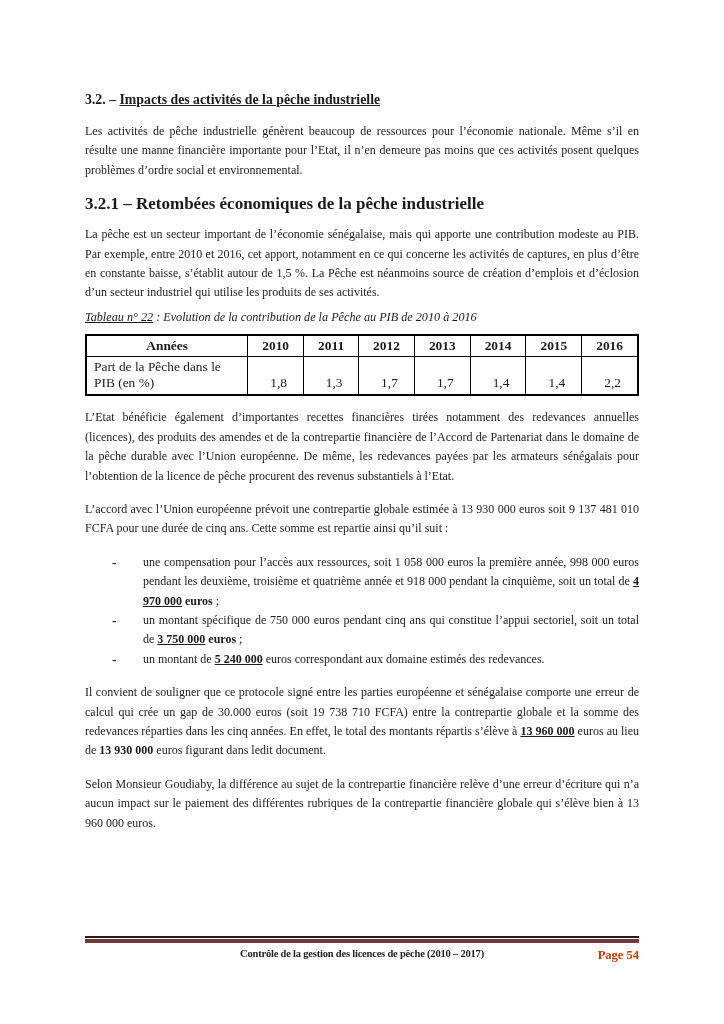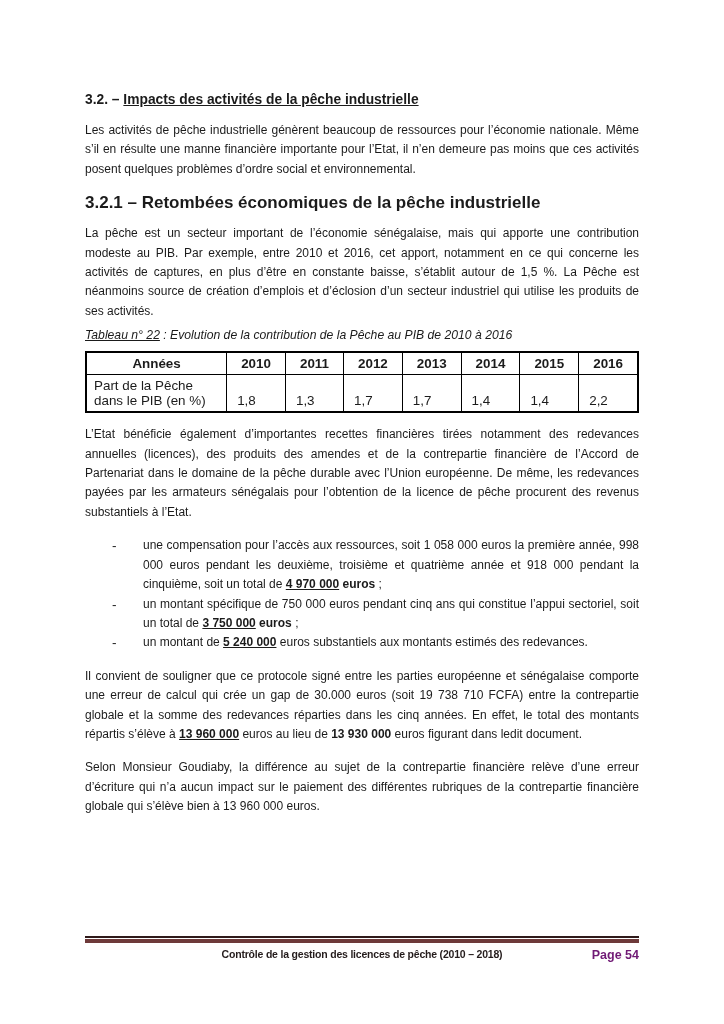--- a/index.html
+++ b/index.html
@@ -3,21 +3,21 @@
 <meta charset="utf-8">
 <style>
   * { margin: 0; padding: 0; box-sizing: border-box; }
   html, body { background: #888; }
   .page {
     position: relative;
     width: 724px;
     height: 1024px;
     margin: 0 auto;
     background: #ffffff;
-    font-family: Liberation Sans, sans-serif;
+    font-family: Liberation Serif, serif;
     color: #1b1b1b;
     overflow: hidden;
   }
   .content {
     position: absolute;
     left: 85px;
     top: 92px;
     width: 554px;
   }
   .para {
@@ -42,21 +42,21 @@
     margin-bottom: 12px;
   }
   table.pib th, table.pib td {
     border: 1px solid #000;
     font-size: 13.4px;
   }
   table.pib th { font-weight: bold; text-align: center; height: 22px; padding: 1px 14px; }
   table.pib td { height: 38px; vertical-align: bottom; padding: 2px 4px 3px 10px; }
   table.pib .col-label { width: 37%; }
   table.pib td.row-label { text-align: left; padding-left: 7px; }
-  table.pib td.val { text-align: left; }
+  table.pib td.val { text-align: center; }
   .bullets { margin: 14px 0 14px 27px; }
   .bullet { display: flex; }
   .bullet .marker { width: 31px; flex: 0 0 31px; font-size: 13.6px; line-height: 19.4px; }
   .bullet .btxt { flex: 1; }
   .bu { font-weight: bold; text-decoration: underline; }
   .b { font-weight: bold; }
   .footer {
     position: absolute;
     left: 85px;
     top: 936px;
@@ -77,21 +77,21 @@
     font-weight: bold;
     letter-spacing: -0.2px;
     color: #241c1c;
     transform: scaleY(1.05);
   }
   .footer-page {
     position: absolute;
     right: 0;
     font-size: 12.5px;
     font-weight: bold;
-    color: #701a75;
+    color: #c2410c;
   }
 </style>
 </head>
 <body>
 
 <div class="page">
   <div class="content">
 
     <div class="h1"><span>3.2. – </span><span class="u">Impacts des activités de la pêche industrielle</span></div>
 
@@ -123,43 +123,44 @@
         <td class="val">1,7</td>
         <td class="val">1,4</td>
         <td class="val">1,4</td>
         <td class="val">2,2</td>
       </tr>
     </tbody>
       </table>
 
     <p class="para mb">L’Etat bénéficie également d’importantes recettes financières tirées notamment des redevances annuelles (licences), des produits des amendes et de la contrepartie financière de l’Accord de Partenariat dans le domaine de la pêche durable avec l’Union européenne. De même, les redevances payées par les armateurs sénégalais pour l’obtention de la licence de pêche procurent des revenus substantiels à l’Etat.</p>
 
+    <p class="para">L’accord avec l’Union européenne prévoit une contrepartie globale estimée à 13 930 000 euros soit 9 137 481 010 FCFA pour une durée de cinq ans. Cette somme est repartie ainsi qu’il suit :</p>
 
     <div class="bullets">
       <div class="bullet">
         <span class="marker">-</span>
         <span class="btxt para"><span>une compensation pour l’accès aux ressources, soit 1 058 000 euros la première année, 998 000 euros pendant les deuxième, troisième et quatrième année et 918 000 pendant la cinquième, soit un total de </span><span class="bu">4 970 000</span><span class="b"> euros</span><span> ;</span></span>
       </div>
       <div class="bullet">
         <span class="marker">-</span>
         <span class="btxt para"><span>un montant spécifique de 750 000 euros pendant cinq ans qui constitue l’appui sectoriel, soit un total de </span><span class="bu">3 750 000</span><span class="b"> euros</span><span> ;</span></span>
       </div>
       <div class="bullet">
         <span class="marker">-</span>
-        <span class="btxt para"><span>un montant de </span><span class="bu">5 240 000</span><span class="b"></span><span> euros substantiels aux montants estimés des redevances.</span></span>
+        <span class="btxt para"><span>un montant de </span><span class="bu">5 240 000</span><span class="b"></span><span> euros correspondant aux domaine estimés des redevances.</span></span>
       </div>
     </div>
 
     <p class="para mb"><span>Il convient de souligner que ce protocole signé entre les parties européenne et sénégalaise comporte une erreur de calcul qui crée un gap de 30.000 euros (soit 19 738 710 FCFA) entre la contrepartie globale et la somme des redevances réparties dans les cinq années. En effet, le total des montants répartis s’élève à </span><span class="bu">13 960 000</span><span> euros au lieu de </span><span class="b">13 930 000</span><span> euros figurant dans ledit document.</span></p>
 
     <p class="para">Selon Monsieur Goudiaby, la différence au sujet de la contrepartie financière relève d’une erreur d’écriture qui n’a aucun impact sur le paiement des différentes rubriques de la contrepartie financière globale qui s’élève bien à 13 960 000 euros.</p>
 
   </div>
 
   <div class="footer">
     <div class="rule-thin"></div>
     <div class="rule-thick"></div>
     <div class="footer-row">
-      <span class="footer-title">Contrôle de la gestion des licences de pêche (2010 – 2018)</span>
+      <span class="footer-title">Contrôle de la gestion des licences de pêche (2010 – 2017)</span>
       <span class="footer-page">Page 54</span>
     </div>
   </div>
 </div>
 
 </body></html>

